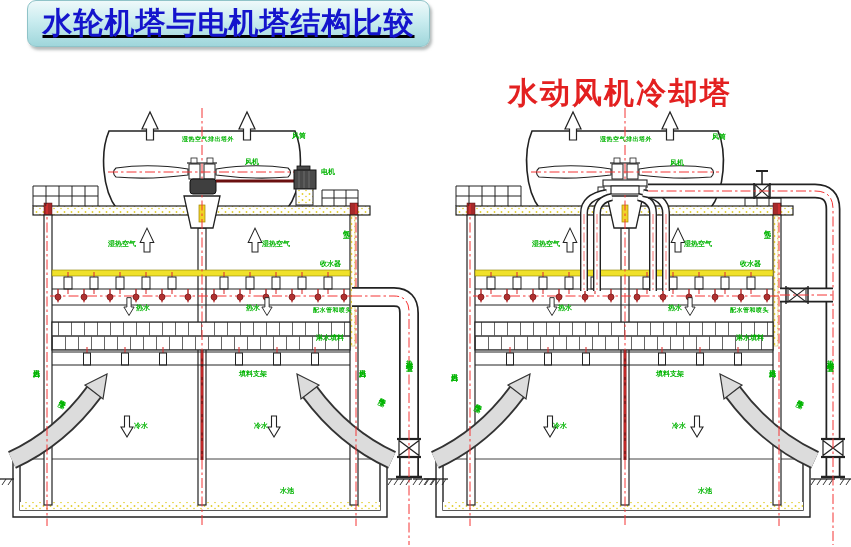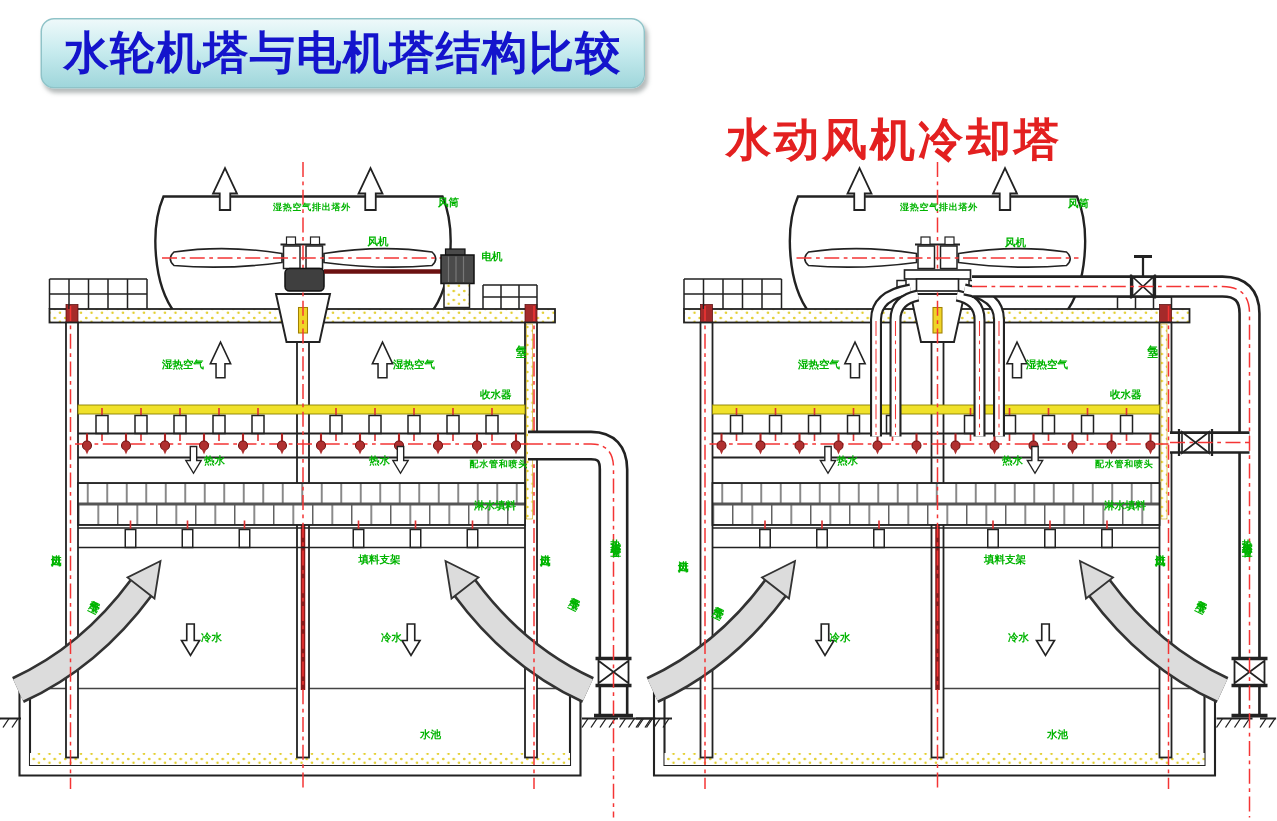--- a/index.html
+++ b/index.html
@@ -1,26 +1,26 @@
 <!DOCTYPE html>
 <html><head>
 <meta charset="utf-8">
 <style>
   html,body{margin:0;padding:0;background:#fff;}
   .stage{position:relative;width:851px;height:547px;background:#fff;overflow:hidden;
          font-family:"Liberation Sans", sans-serif;}
-  .banner{position:absolute;left:27px;top:12px;width:401px;height:45px;border-radius:9px;
+  .banner{position:absolute;left:27px;top:0;width:401px;height:45px;border-radius:9px;
           background:linear-gradient(#eef9fa 0%,#c9ecef 45%,#9fd6db 100%);
           border:1px solid #8fc3c8;box-shadow:2px 3px 3px rgba(120,130,130,.55);
-          display:flex;align-items:center;justify-content:center;}
+          display:flex;align-items:center;justify-content:center;text-decoration:underline;}
   .banner-text{color:#1414cc;font:bold 30px "Liberation Serif", serif;letter-spacing:1px;white-space:nowrap;}
   .subtitle{position:absolute;top:73px;color:#e32020;font:600 30px "Liberation Serif", serif;
             letter-spacing:2px;text-align:center;white-space:nowrap;}
   .sub-left{left:70px;width:310px;}
-  .sub-right{left:474px;width:244px;}
+  .sub-right{left:498px;width:244px;}
   .diagram{position:absolute;left:0;top:105px;}
   .lbl{position:absolute;color:#00b400;font-weight:bold;font-size:7px;line-height:8px;white-space:nowrap;z-index:5;}
   .lbl.t6{font-size:6px;letter-spacing:0.5px;}
   .vlbl{writing-mode:vertical-rl;text-orientation:upright;letter-spacing:1px;}
   .dlbl{writing-mode:vertical-rl;text-orientation:upright;transform:rotate(26deg);transform-origin:top left;}
   
   .ln{stroke:#222;fill:none;}
   .wall{fill:#fff;stroke:#222;stroke-width:1.2;}
   .redCL{stroke:#f43434;stroke-width:1;fill:none;stroke-dasharray:10 3 2.5 3;}
   .pipeO{stroke:#222;stroke-width:20;fill:none;}

